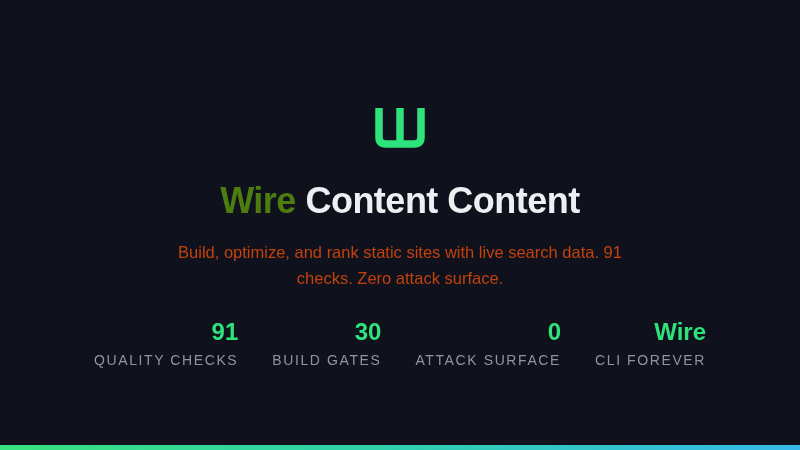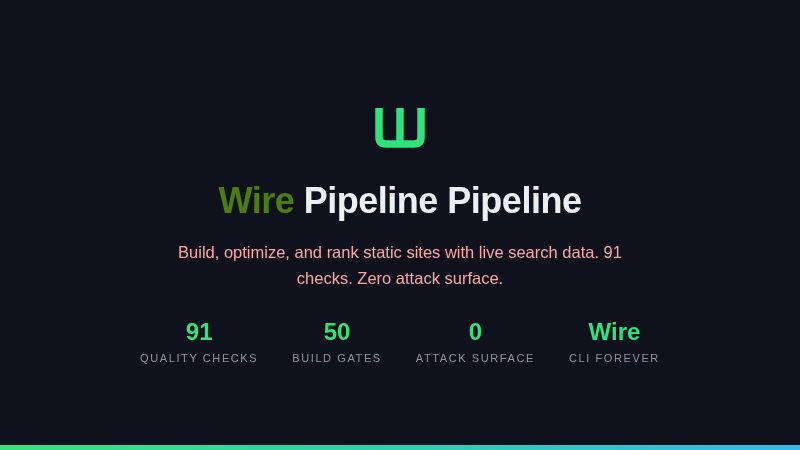--- a/index.html
+++ b/index.html
@@ -31,42 +31,42 @@
     line-height: 1.15;
     color: #edeff3;
     white-space: nowrap;
   }
   .title .brand { color: #4d7c0f; }
   .subtitle {
     margin-top: 18px;
     max-width: 500px;
     font-size: 16.5px;
     line-height: 26px;
-    color: #fca5a5;
+    color: #c2410c;
   }
   .stats {
     margin-top: 28px;
     display: flex;
     flex-direction: row;
     gap: 34px;
     justify-content: center;
     align-items: flex-start;
   }
   .stat {
-    text-align: center;
+    text-align: right;
   }
   .stat-value {
     font-size: 24px;
     font-weight: 700;
     color: #2ee27c;
     line-height: 1.1;
   }
   .stat-label {
     margin-top: 6px;
-    font-size: 11px;
+    font-size: 14px;
     letter-spacing: 1.6px;
     color: #8e95a2;
     text-transform: uppercase;
     white-space: nowrap;
   }
   .footer-bar {
     position: absolute;
     left: 0;
     bottom: 0;
     width: 100%;
@@ -77,33 +77,33 @@
 </head>
 <body>
 
 <div class="hero">
 
   <svg class="logo" viewBox="0 0 50 40" aria-hidden="true">
     <path d="M4 0 V29 Q4 36 11 36 H39 Q46 36 46 29 V0" fill="none" stroke="#2ee27c" stroke-width="7.5"></path>
     <path d="M25 0 V36" fill="none" stroke="#2ee27c" stroke-width="7.5"></path>
   </svg>
 
-  <h1 class="title"><span class="brand">Wire</span> <span>Pipeline Pipeline</span></h1>
+  <h1 class="title"><span class="brand">Wire</span> <span>Content Content</span></h1>
 
   <p class="subtitle">Build, optimize, and rank static sites with live search data. 91 checks. Zero attack surface.</p>
 
   <div class="stats">
 
     <div class="stat">
       <div class="stat-value">91</div>
       <div class="stat-label">QUALITY CHECKS</div>
     </div>
 
     <div class="stat">
-      <div class="stat-value">50</div>
+      <div class="stat-value">30</div>
       <div class="stat-label">BUILD GATES</div>
     </div>
 
     <div class="stat">
       <div class="stat-value">0</div>
       <div class="stat-label">ATTACK SURFACE</div>
     </div>
 
     <div class="stat">
       <div class="stat-value">Wire</div>

